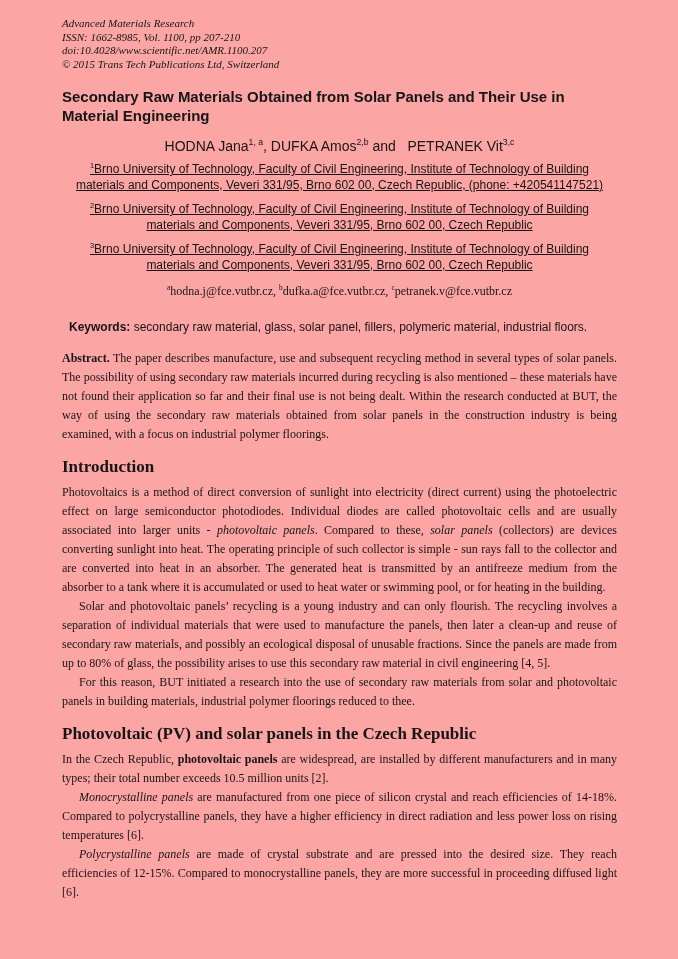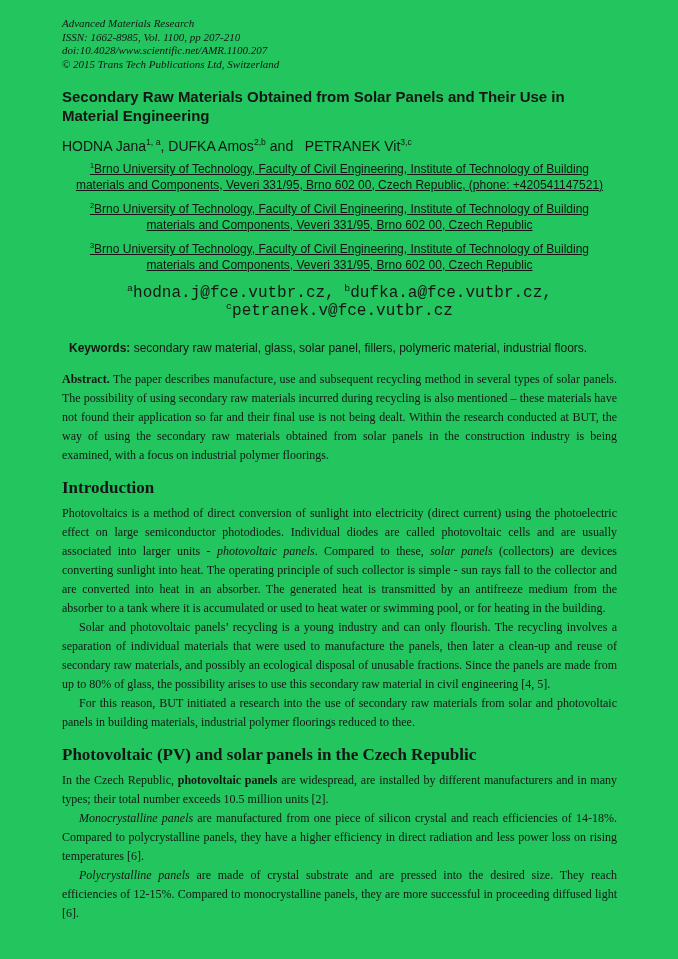--- a/index.html
+++ b/index.html
@@ -1,33 +1,33 @@
 <!DOCTYPE html>
 <html><head>
 <meta charset="utf-8">
 <style>
   * { box-sizing: border-box; }
   html, body { margin: 0; padding: 0; background: #ffffff; }
   .page {
     width: 678px; height: 959px;
-    background: #22c55e; color: #161616;
+    background: #fca5a5; color: #161616;
     padding: 17px 61px 10px 62px;
     font-family: "Liberation Serif", serif;
     overflow: hidden;
   }
   
   .jheader { display: flex; justify-content: space-between; font-style: italic; font-size: 11px; line-height: 13.5px; }
   .jheader .right { text-align: right; }
   
   .title { font-family: "Liberation Sans", sans-serif; font-weight: bold; font-size: 15px; line-height: 19px; text-align: left; margin: 16px 0 0 0; }
-  .authors { font-family: "Liberation Sans", sans-serif; font-size: 14px; margin-top: 13px; }
+  .authors { font-family: "Liberation Sans", sans-serif; font-size: 14px; text-align: center; margin-top: 13px; }
   .sup { vertical-align: super; font-size: 0.62em; line-height: 0; }
   .affiliation { font-family: "Liberation Sans", sans-serif; font-size: 12px; line-height: 15.5px; text-align: center; margin-top: 9px; padding: 0 4px; text-decoration: underline; }
   .affiliation.first { margin-top: 8px; }
-  .emails { font-family: Liberation Mono, monospace; font-size: 16px; text-align: center; margin-top: 11px; }
+  .emails { font-family: Liberation Serif, serif; font-size: 12px; text-align: center; margin-top: 11px; }
   .keywords { font-family: "Liberation Sans", sans-serif; font-size: 12px; margin-top: 21px; padding-left: 7px; }
   
   .para { font-size: 12px; line-height: 19px; text-align: justify; margin: 0; }
   .abstract { margin-top: 15px; }
   .section-heading { font-size: 17px; font-weight: bold; margin: 13px 0 6px 0; }
   .indent { text-indent: 17px; }
   .gap-top { margin-top: 9px; }
   .b { font-weight: bold; }
   .i { font-style: italic; }
 </style>

